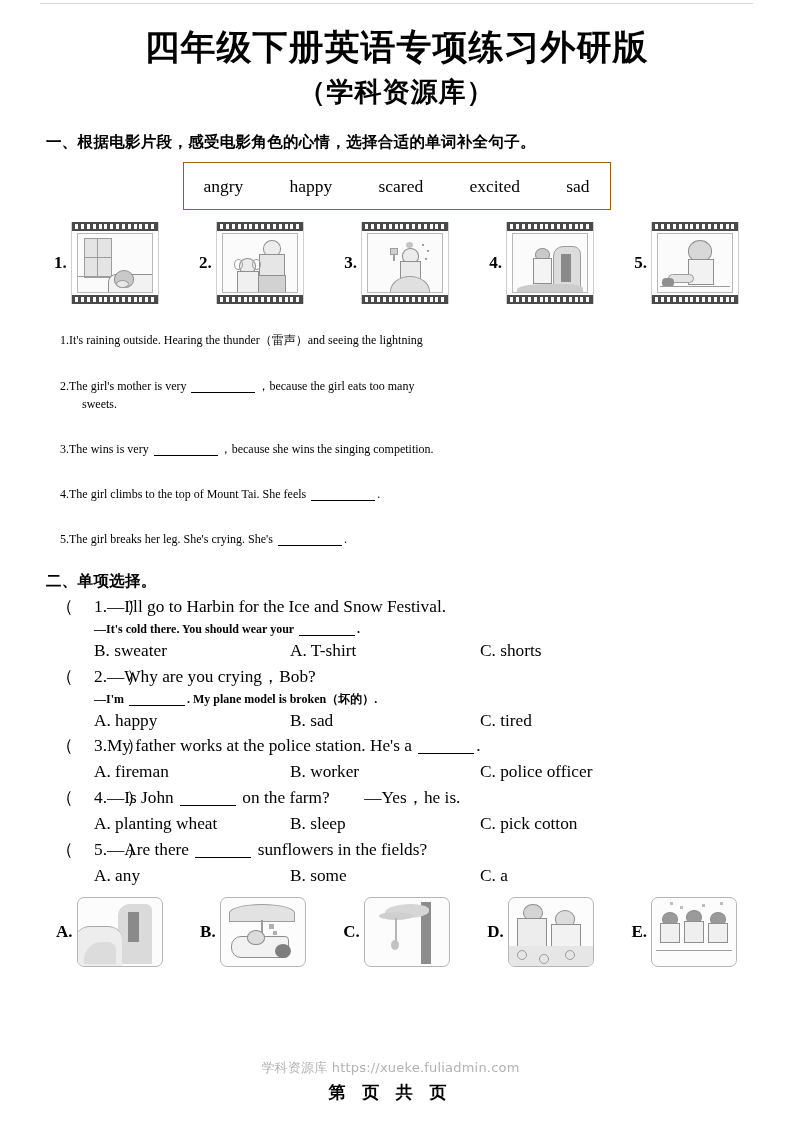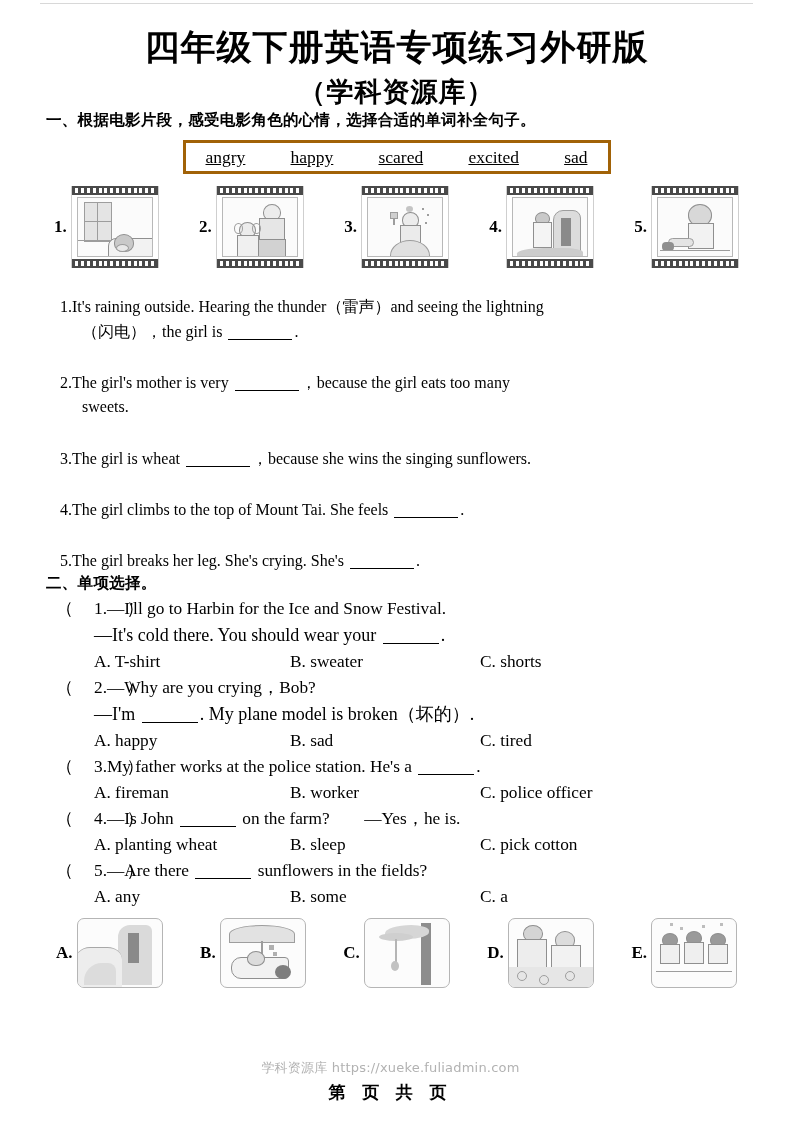--- a/index.html
+++ b/index.html
@@ -65,34 +65,34 @@
     vertical-align: -2px;
     margin-left: 2px;
   }
 
   
   .sec-head {
     font-family: "Liberation Sans", "DejaVu Sans", sans-serif;
     font-weight: bold;
     font-size: 15.5px;
     letter-spacing: 0.3px;
+    margin-top: 22px;
   }
 
   
   .wordbank-wrap { display: flex; justify-content: center; margin-top: 9px; }
   .wordbank {
-    border: 3px solid #a16207;
+    border: 1px solid #a16207;
     box-sizing: border-box;
     width: 428px;
-    height: 34px;
+    height: 48px;
     display: flex;
     align-items: center;
     justify-content: space-between;
     padding: 0 20px;
-    text-decoration: underline;
   }
   .wordbank span {
     font-size: 17.5px;
     font-family: "Liberation Serif", "DejaVu Serif", serif;
   }
 
   
   .filmstrip {
     display: flex;
     align-items: center;
@@ -144,21 +144,21 @@
   
   .art { position: absolute; inset: 0; }
   .art .s { position: absolute; background: #9d9d9d; }
   .art .o { position: absolute; border: 1px solid #9d9d9d; border-radius: 50%; }
   .art .head { position:absolute; border-radius:50% 50% 45% 45%; border:1px solid #8f8f8f; background:#ececec; }
   .art .body { position:absolute; border:1px solid #8f8f8f; background:#f2f2f2; }
 
   
   .sentences { margin-top: 10px; }
   .sent {
-    font-size: 16px;
+    font-size: 12px;
     line-height: 1.52;
     padding-left: 14px;
     text-indent: -0px;
     margin-top: 27px;
   }
   .sent .ln2 { display: block; padding-left: 22px; }
   .blank {
     display: inline-block;
     border-bottom: 1.6px solid #000;
     vertical-align: -3px;
@@ -175,21 +175,21 @@
     position: relative;
     padding-left: 48px;
   }
   .paren {
     position: absolute;
     left: 10px;
     top: 0;
     letter-spacing: 18px;
     font-size: 17.3px;
   }
-  .mc-line2 { padding-left: 48px; font-size: 18px; line-height: 1.5; }
+  .mc-line2 { padding-left: 48px; font-size: 12px; line-height: 1.5; font-weight: bold; }
   .opts {
     padding-left: 48px;
     font-size: 17.3px;
     line-height: 1.5;
     display: flex;
   }
   .opts .op { white-space: nowrap; }
   .opts .op:nth-child(1) { width: 196px; }
   .opts .op:nth-child(2) { width: 190px; }
 
@@ -505,30 +505,29 @@
             <i></i>
         </div>
       </div>
     </div>
 
   </div>
 
   <div class="sentences">
     <div class="sent">
       <span>1.</span><span>It's raining outside. Hearing the thunder（雷声）and seeing the lightning</span>
-      <span class="ln2"><span>（闪电），the girl is </span><span class="blank b-md"></span><span>.</span></span>
     </div>
 
     <div class="sent">
       <span>2.</span><span>The girl's mother is very </span><span class="blank b-md"></span><span>，because the girl eats too many</span>
       <span class="ln2">sweets.</span>
     </div>
 
     <div class="sent">
-      <span>3.</span><span>The girl is wheat </span><span class="blank b-md"></span><span>，because she wins the singing sunflowers.</span>
+      <span>3.</span><span>The wins is very </span><span class="blank b-md"></span><span>，because she wins the singing competition.</span>
     </div>
 
     <div class="sent">
       <span>4.</span><span>The girl climbs to the top of Mount Tai. She feels </span><span class="blank b-md"></span><span>.</span>
     </div>
 
     <div class="sent">
       <span>5.</span><span>The girl breaks her leg. She's crying. She's </span><span class="blank b-md"></span><span>.</span>
     </div>
   </div>
@@ -536,22 +535,22 @@
   <div class="sec-head">二、单项选择。</div>
 
   <div class="mc">
 
     <div>
       <div class="mc-q">
         <span class="paren">（　）</span><span>1.</span><span>—I'll go to Harbin for the Ice and Snow Festival.</span>
       </div>
       <div class="mc-line2"><span>—It's cold there. You should wear your </span><span class="blank b-sm"></span><span>.</span></div>
       <div class="opts">
+        <span class="op">B. sweater</span>
         <span class="op">A. T-shirt</span>
-        <span class="op">B. sweater</span>
         <span class="op">C. shorts</span>
       </div>
     </div>
 
     <div>
       <div class="mc-q">
         <span class="paren">（　）</span><span>2.</span><span>—Why are you crying，Bob?</span>
       </div>
       <div class="mc-line2"><span>—I'm </span><span class="blank b-sm"></span><span>. My plane model is broken（坏的）.</span></div>
       <div class="opts">

